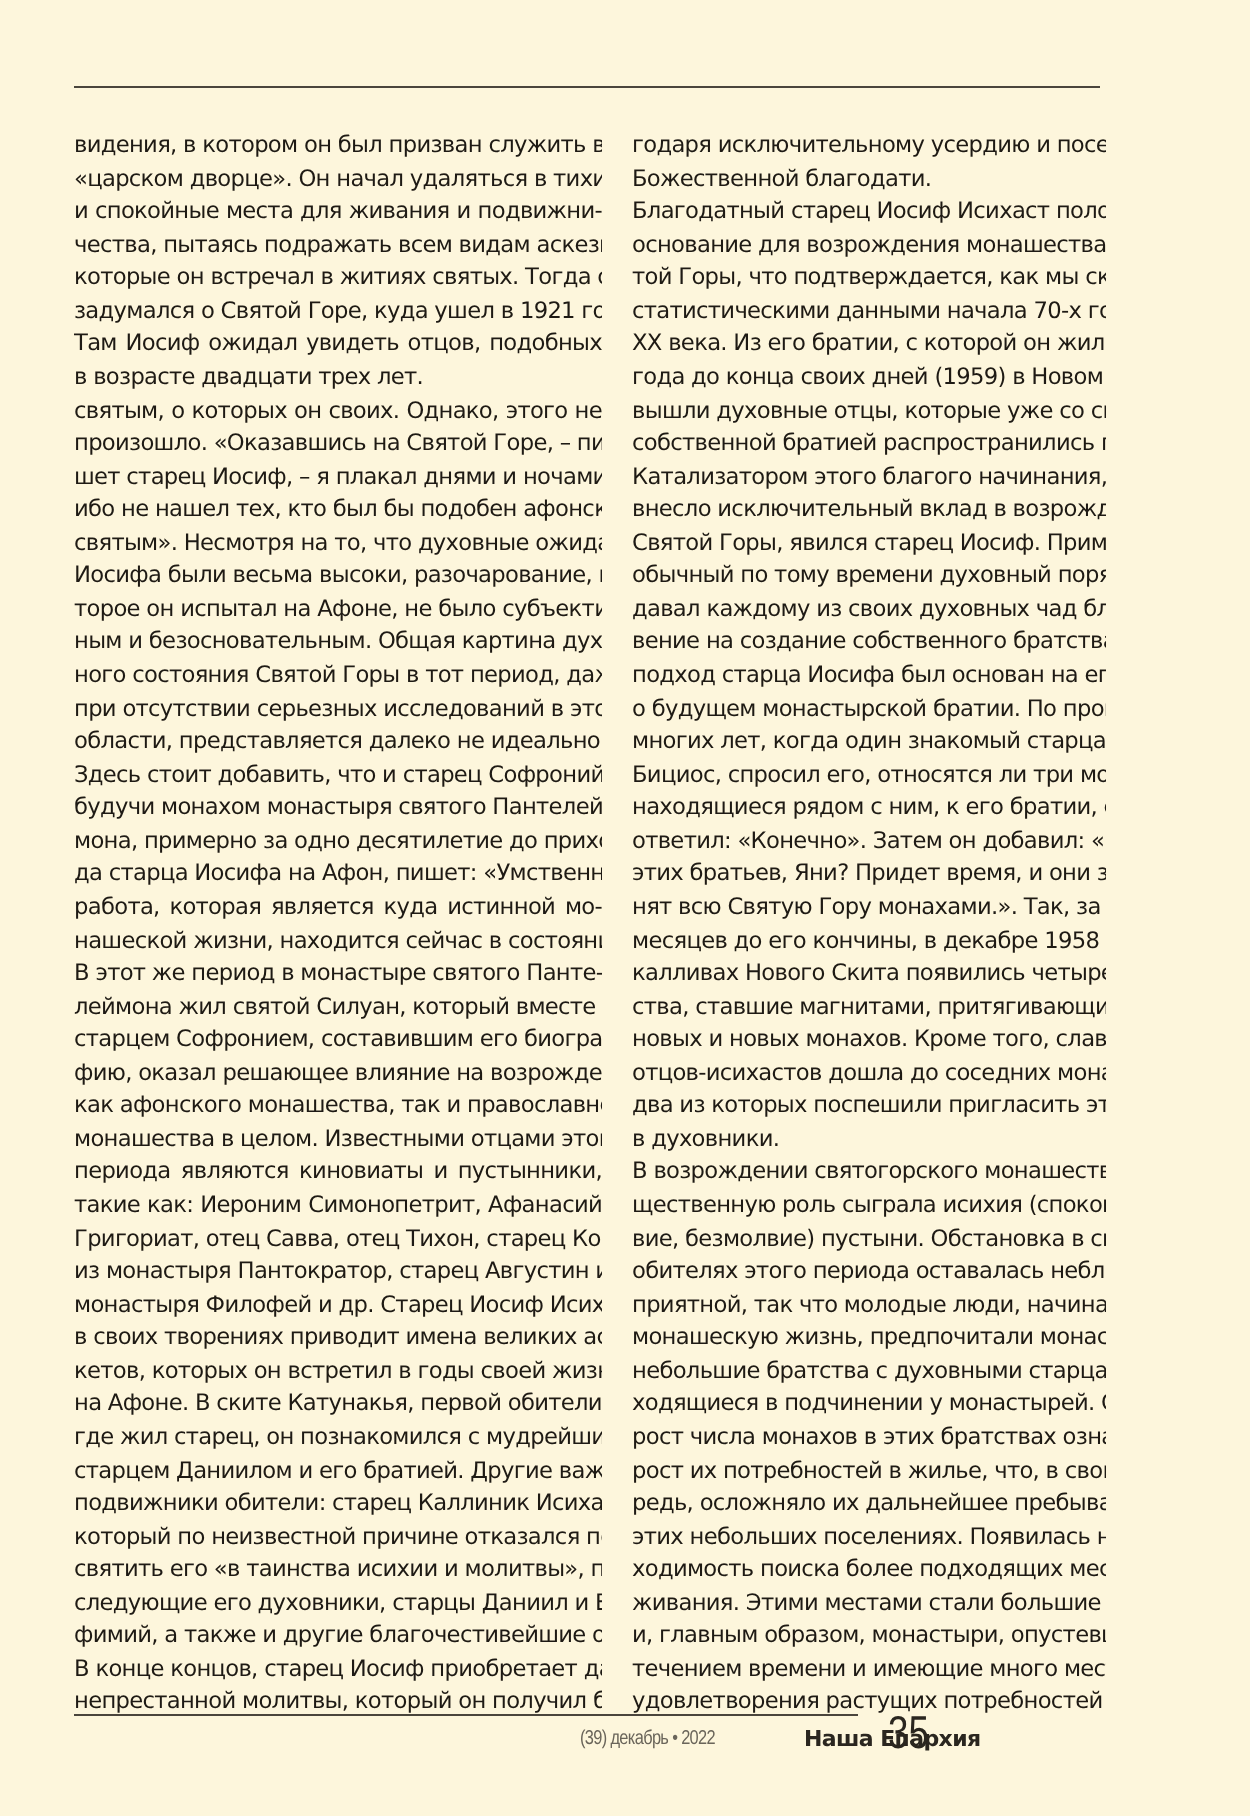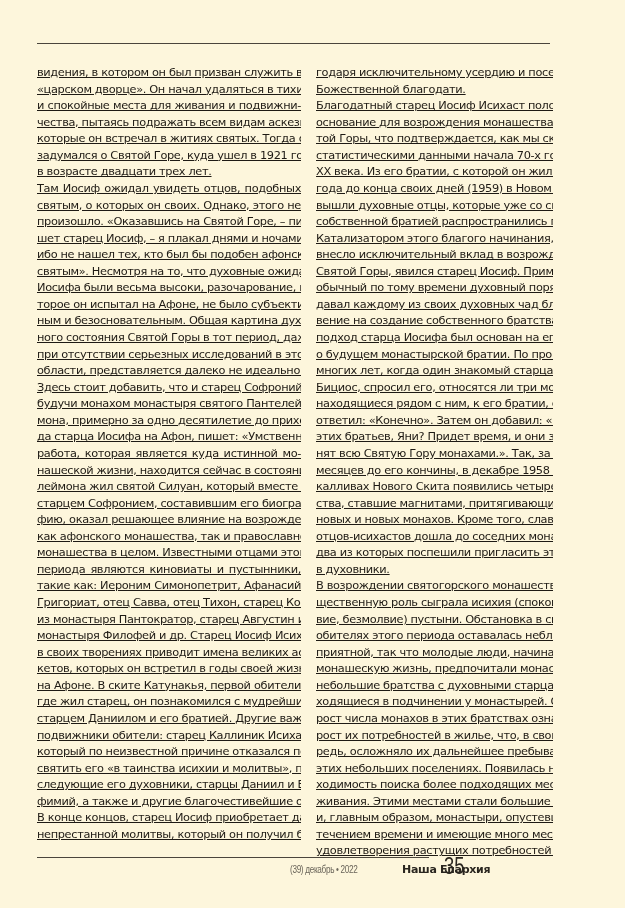--- a/index.html
+++ b/index.html
@@ -11,21 +11,20 @@
     position: relative;
   }
   .top-rule {
     position: absolute; left: 37px; top: 43px; width: 513px; height: 0;
     border-top: 1.2px solid #4a453c;
   }
   .col {
     position: absolute; top: 64px;
     font-size: 11.35px; line-height: 16.57px;
     letter-spacing: -0.35px;
-    text-decoration: underline;
   }
   .col.left { left: 37px; width: 264px; }
   .col.right { left: 316px; width: 237px; }
   .line { display: block; text-align: justify; text-align-last: justify; white-space: nowrap; overflow: hidden; }
   .line.last { text-align-last: left; }
   .bottom-rule {
     position: absolute; left: 37px; top: 857px; width: 392px; height: 0;
     border-top: 1.2px solid #4a453c;
   }
   .footer {
@@ -53,39 +52,40 @@
 
 <div class="top-rule"></div>
 
 <div class="col left" id="col-left">
     <span class="line">видения, в котором он был призван служить в</span>
     <span class="line">«царском дворце». Он начал удаляться в тихие</span>
     <span class="line">и спокойные места для живания и подвижни-</span>
     <span class="line">чества, пытаясь подражать всем видам аскезы,</span>
     <span class="line">которые он встречал в житиях святых. Тогда он и</span>
     <span class="line">задумался о Святой Горе, куда ушел в 1921 году</span>
+    <span class="line">Там Иосиф ожидал увидеть отцов, подобных</span>
     <span class="line last">в возрасте двадцати трех лет.</span>
-    <span class="line">Там Иосиф ожидал увидеть отцов, подобных</span>
     <span class="line">святым, о которых он своих. Однако, этого не</span>
     <span class="line">произошло. «Оказавшись на Святой Горе, – пи-</span>
     <span class="line">шет старец Иосиф, – я плакал днями и ночами,</span>
     <span class="line">ибо не нашел тех, кто был бы подобен афонским</span>
     <span class="line">святым». Несмотря на то, что духовные ожидания</span>
     <span class="line">Иосифа были весьма высоки, разочарование, ко-</span>
     <span class="line">торое он испытал на Афоне, не было субъектив-</span>
     <span class="line">ным и безосновательным. Общая картина духов-</span>
     <span class="line">ного состояния Святой Горы в тот период, даже</span>
     <span class="line">при отсутствии серьезных исследований в этой</span>
     <span class="line">области, представляется далеко не идеальной.</span>
     <span class="line">Здесь стоит добавить, что и старец Софроний,</span>
     <span class="line">будучи монахом монастыря святого Пантелей-</span>
     <span class="line">мона, примерно за одно десятилетие до прихо-</span>
     <span class="line">да старца Иосифа на Афон, пишет: «Умственная</span>
     <span class="line">работа, которая является куда истинной мо-</span>
     <span class="line">нашеской жизни, находится сейчас в состоянии</span>
+    <span class="line">В этот же период в монастыре святого Панте-</span>
     <span class="line">леймона жил святой Силуан, который вместе со</span>
     <span class="line">старцем Софронием, составившим его биогра-</span>
     <span class="line">фию, оказал решающее влияние на возрождение</span>
     <span class="line">как афонского монашества, так и православного</span>
     <span class="line">монашества в целом. Известными отцами этого</span>
     <span class="line">периода являются киновиаты и пустынники,</span>
     <span class="line">такие как: Иероним Симонопетрит, Афанасий</span>
     <span class="line">Григориат, отец Савва, отец Тихон, старец Косма</span>
     <span class="line">из монастыря Пантократор, старец Августин из</span>
     <span class="line">монастыря Филофей и др. Старец Иосиф Исихаст</span>

